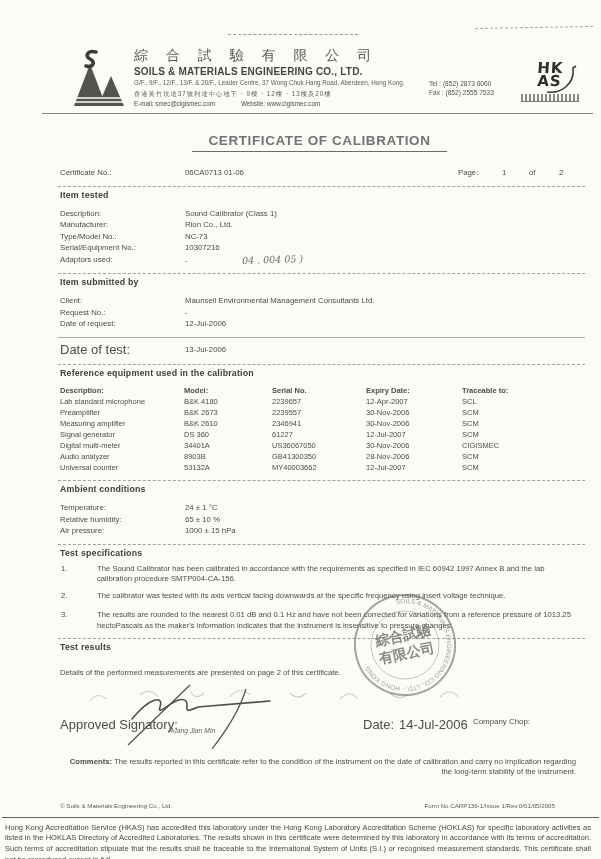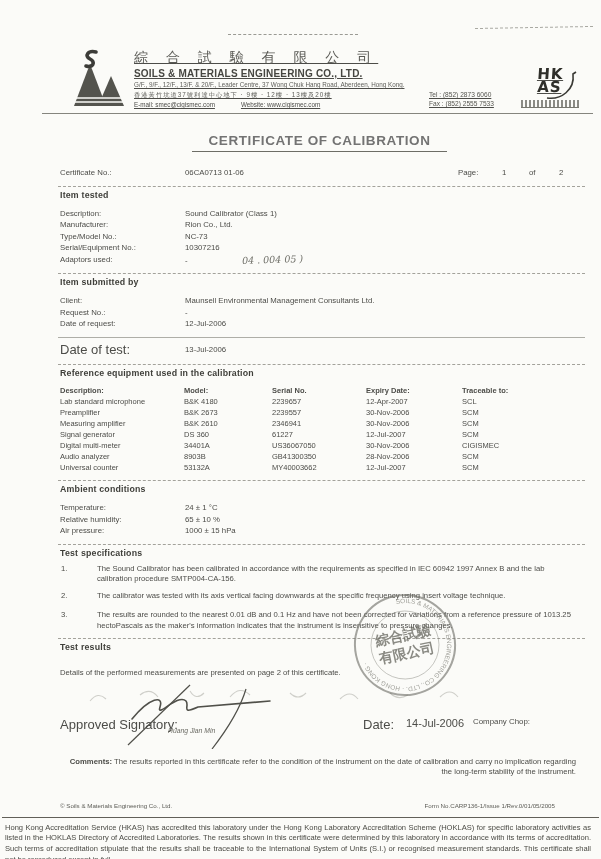--- a/index.html
+++ b/index.html
@@ -12,21 +12,21 @@
     position:relative;
     overflow:hidden;
   }
   .page { position:absolute; inset:0; padding:46px 22px 0 60px; }
 
   
   .artifact-top    { position:absolute; top:34px; left:228px; width:130px; border-top:1px dashed #9a9a94; }
   .artifact-topright{ position:absolute; top:27px; right:8px; width:118px; border-top:1px dashed #a9a9a2; transform:rotate(-1deg); }
 
   
-  .header { display:flex; align-items:flex-end; position:relative;text-decoration:underline; }
+  .header { display:flex; align-items:center; position:relative; }
   .logo-box { width:66px; height:60px; flex-shrink:0; margin-top:2px; }
   .head-mid { flex:1; padding-left:8px; }
   .company-zh { font-size:14px; letter-spacing:7px; color:#5a5a55; white-space:nowrap; }
   .company-en { font-size:10px; font-weight:bold; color:#454540; margin-top:1px; letter-spacing:.2px; }
   .addr { font-size:6.3px; color:#5d5d58; line-height:8.6px; margin-top:2px; white-space:nowrap; }
   .addr-zh { letter-spacing:1px; }
   .contact-line { display:flex; gap:26px; font-size:6.3px; margin-top:1px; }
   .telfax { width:92px; flex-shrink:0; font-size:6.6px; line-height:9px; color:#55554f; margin-top:22px; white-space:nowrap; }
   .hkas-box { width:58px; flex-shrink:0; margin-top:10px; text-align:center; position:relative; }
   .hkas-letters { font-weight:bold; font-size:15px; line-height:13px; letter-spacing:1px; color:#2f2f2a; font-family:"DejaVu Sans", sans-serif; transform:skewX(-4deg); }
@@ -64,21 +64,21 @@
   .spec-num { width:37px; flex-shrink:0; padding-left:1px; }
   .spec-text { flex:1; max-width:478px; }
 
   .para { font-size:7.7px; line-height:10.5px; max-width:508px; }
 
   
   .sig-area { position:relative; height:52px; margin-top:16px; }
   .sig-label { position:absolute; left:0; top:22px; font-size:13px; }
   .sig-name { position:absolute; left:108px; top:32px; font-size:6.8px; color:#6b6b64; font-style:italic; }
   .sig-date-label { position:absolute; left:303px; top:22px; font-size:13px; }
-  .sig-date { position:absolute; left:346px; top:22px; font-size:11px; }
+  .sig-date { position:absolute; left:339px; top:22px; font-size:13px; }
   .sig-chop-label { position:absolute; left:413px; top:22px; font-size:7.9px; }
   .sig-svg { position:absolute; left:60px; top:-16px; }
   .sig-scribbles { position:absolute; left:20px; top:-14px; opacity:.45; }
 
   
   .stamp { position:absolute; left:352px; top:592px; width:106px; height:106px; transform:rotate(-12deg); opacity:.88; pointer-events:none; }
 
   .comments { margin-top:10px;text-align:right; }
   .comments .para { max-width:516px; }
 

